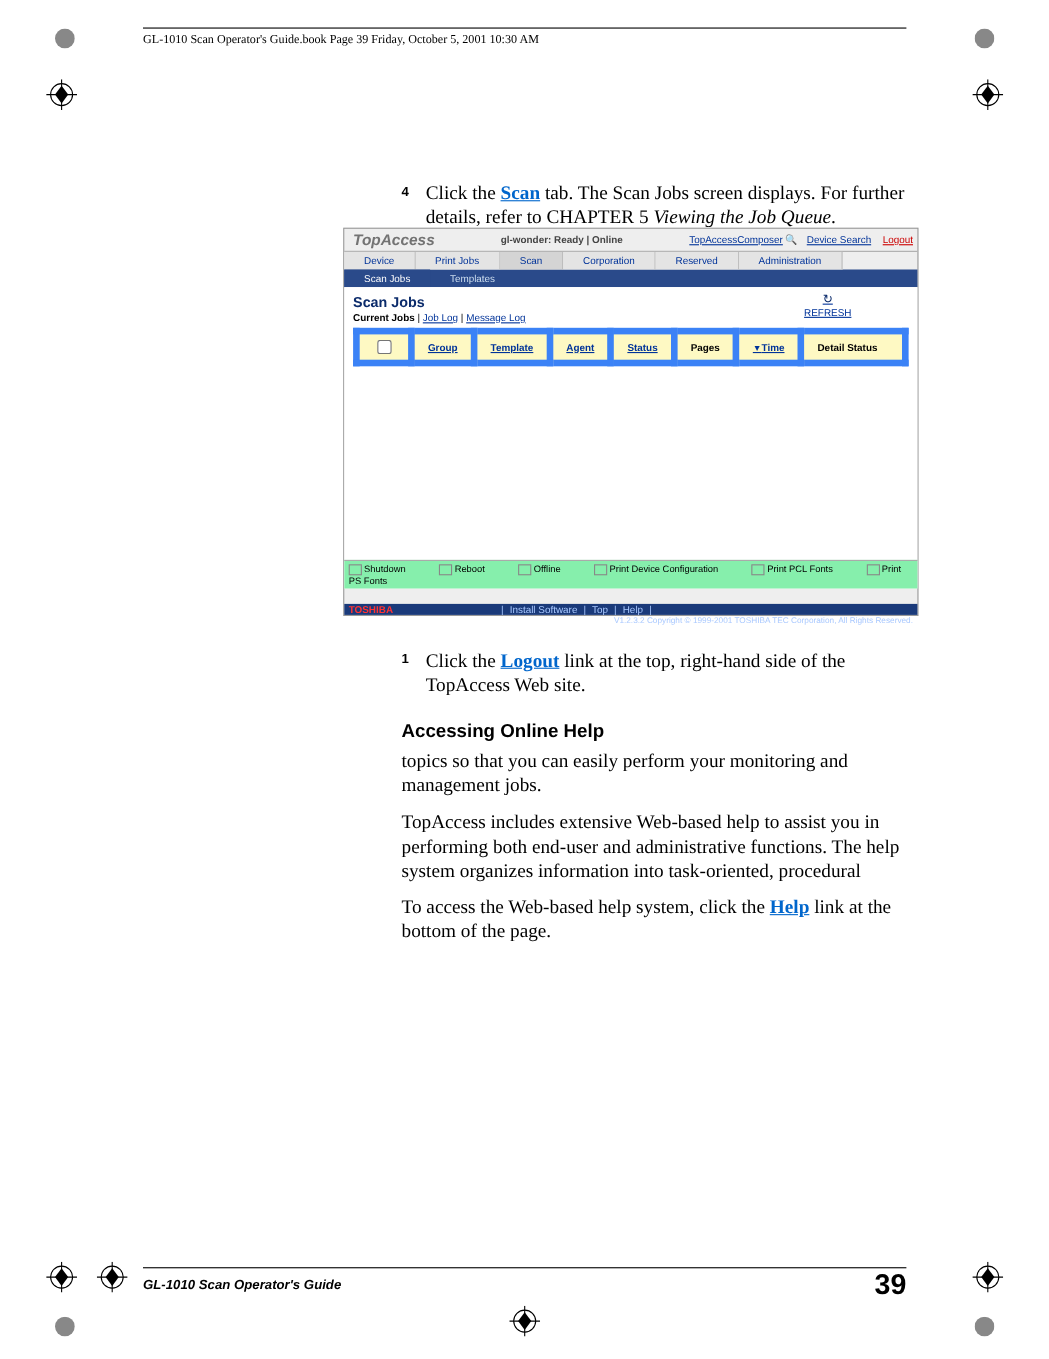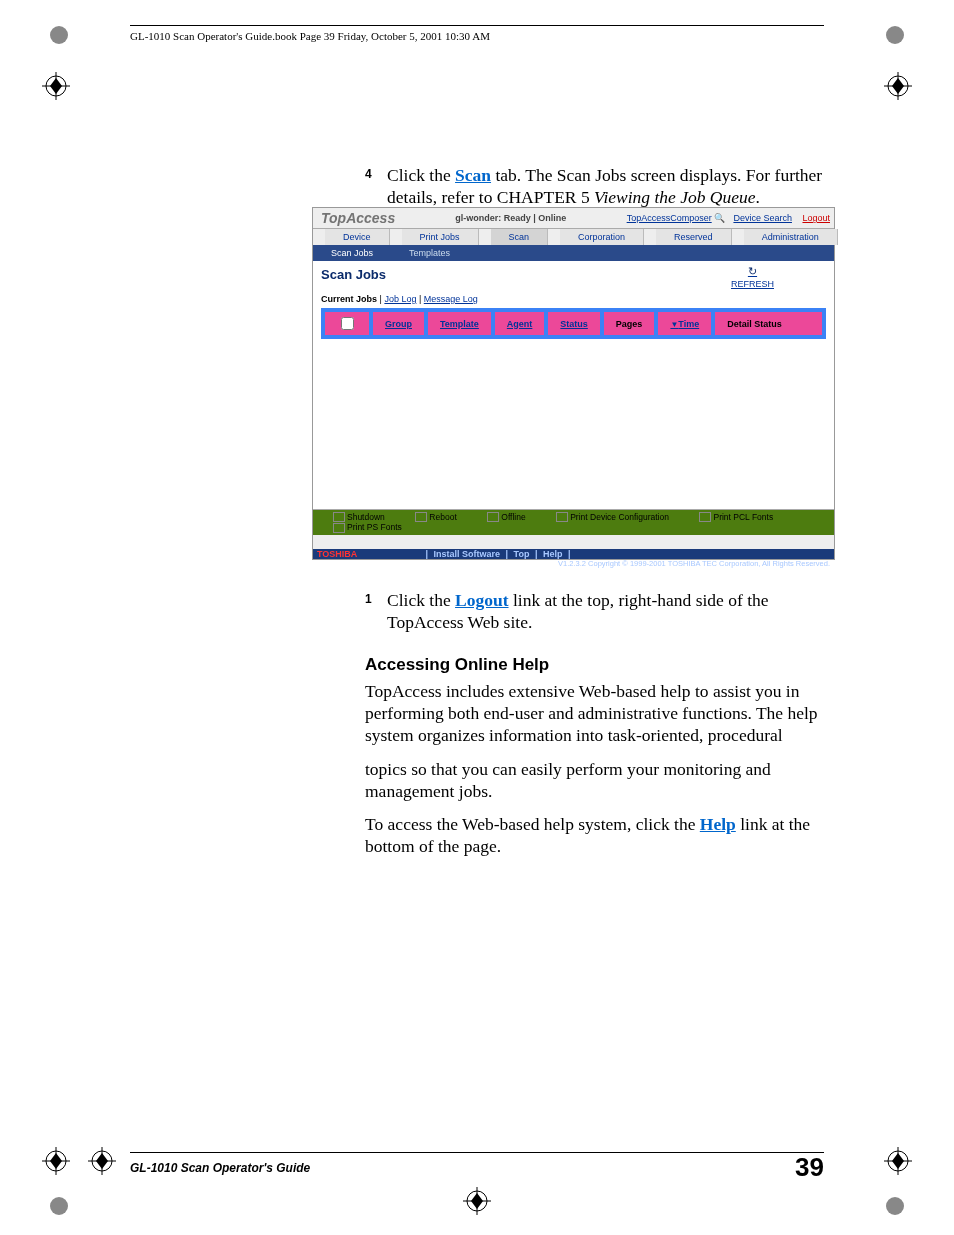--- a/index.html
+++ b/index.html
@@ -107,74 +107,73 @@
     display:flex;
     border-top:1px solid #aaa;
   }
   .tab {
     flex:0 0 auto;
     padding:3px 18px;
     font-size:9px;
     color:#003399;
     background:#e4e4e4;
     border-right:1px solid #bbb;
-    margin-left:12px;
   }
   .tab.active { background:#d4d4d4; color:#003399;}
   .subtabs {
     display:flex;
     background:#2a4a8a;
     color:#fff;
     font-size:9px;
   }
   .subtab { padding:3px 18px; }
   .subtab.active { background:#2a4a8a; color:#fff; }
   .subtab.dim { color:#cde; }
   .panel { background:#fff; height:262px; position:relative; padding:6px 8px; }
   .panel-title { color:#0b2b6b; font-size:13px; font-weight:bold; }
   .refresh {
     position:absolute; right:60px; top:4px; color:#003399; text-decoration:underline; font-size:9px;
     display:flex; flex-direction:column; align-items:center; gap:1px;
   }
   .refresh-icon { font-size:11px; color:#0b2b6b; }
-  .crumbs { margin-top:12px; font-size:9px; }
+  .crumbs { margin-top:2px; font-size:9px; }
   .crumbs b { font-weight:bold; }
   .crumbs a { color:#003399; text-decoration:underline; }
   .tbl {
     margin-top:4px;
     border-collapse:collapse;
     width:100%;
     font-size:9px;
   }
   .tbl th, .tbl td {
-    border:4px solid #3b82f6;
+    border:6px solid #3b82f6;
     padding:2px 12px;
     text-align:left;
     color:#003399;
     text-decoration:underline;
-    background:#ec4899;
+    background:#fef9c3;
   }
   .tbl th.plain, .tbl td.plain { color:#000; text-decoration:none; }
   .tbl th.chk { width:16px; }
   .sort-icon { color:#003399; font-size:8px; }
   .fig-footer {
     position:absolute; left:0; right:0; bottom:0;
     display:flex; align-items:center;
-    background:#4d7c0f;
+    background:#86efac;
     border-top:1px solid #aaa;
     font-size:9px;
-    padding:2px 20px;
+    padding:2px 4px;
   }
   .toshiba-bar {
     position:absolute; left:0; right:0; bottom:0; height:10px;
     background:#1a3a7a;
     color:#f33; font-weight:bold; font-size:9px;
     padding-left:4px; line-height:10px;
   }
-  .toshiba-bar .links { color:#a8c8ff; font-weight:bold; margin-left:66px;}
+  .toshiba-bar .links { color:#a8c8ff; font-weight:normal; margin-left:96px;}
   .toshiba-bar .links a { color:#a8c8ff; text-decoration:none; margin:0 3px;}
   .footer-line {
     position:absolute;
     left:130px; right:130px;
     bottom:82px;
     border-top:0.5px solid #000;
   }
   .footer-text {
     position:absolute;
     left:130px;
@@ -334,22 +333,22 @@
 
 <div class="content" style="top:590px;">
   <div class="step">
     <span class="num">1</span>
     <span>
       <span>Click the </span><span class="link">Logout</span><span> link at the top, right-hand side of the TopAccess Web site.</span>
     </span>
   </div>
 
   <div class="bold-h">Accessing Online Help</div>
+  <div class="para">topics so that you can easily perform your monitoring and management jobs.</div>
   <div class="para">TopAccess includes extensive Web-based help to assist you in performing both end-user and administrative functions. The help system organizes information into task-oriented, procedural</div>
-  <div class="para">topics so that you can easily perform your monitoring and management jobs.</div>
   <div class="para">
     <span>To access the Web-based help system, click the </span><span class="link">Help</span><span> link at the bottom of the page.</span>
   </div>
 </div>
 
 <div class="footer-line"></div>
 <div class="footer-text">GL-1010 Scan Operator's Guide</div>
 <div class="page-num">39</div>
 
 </body></html>

